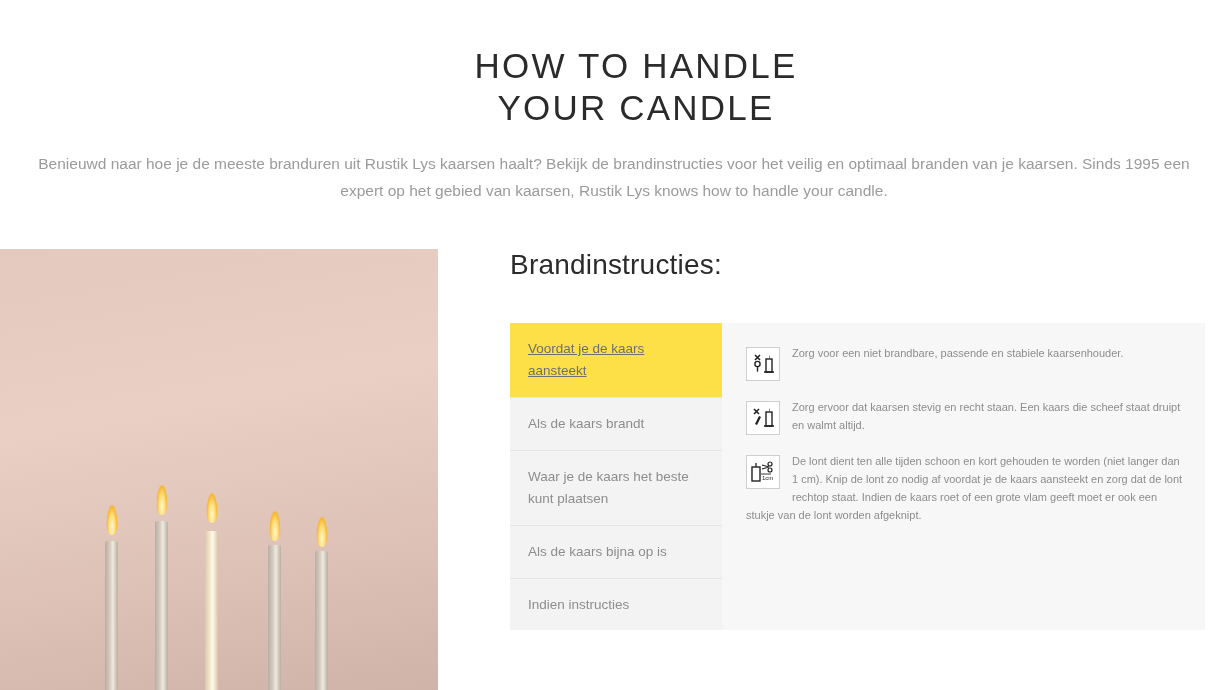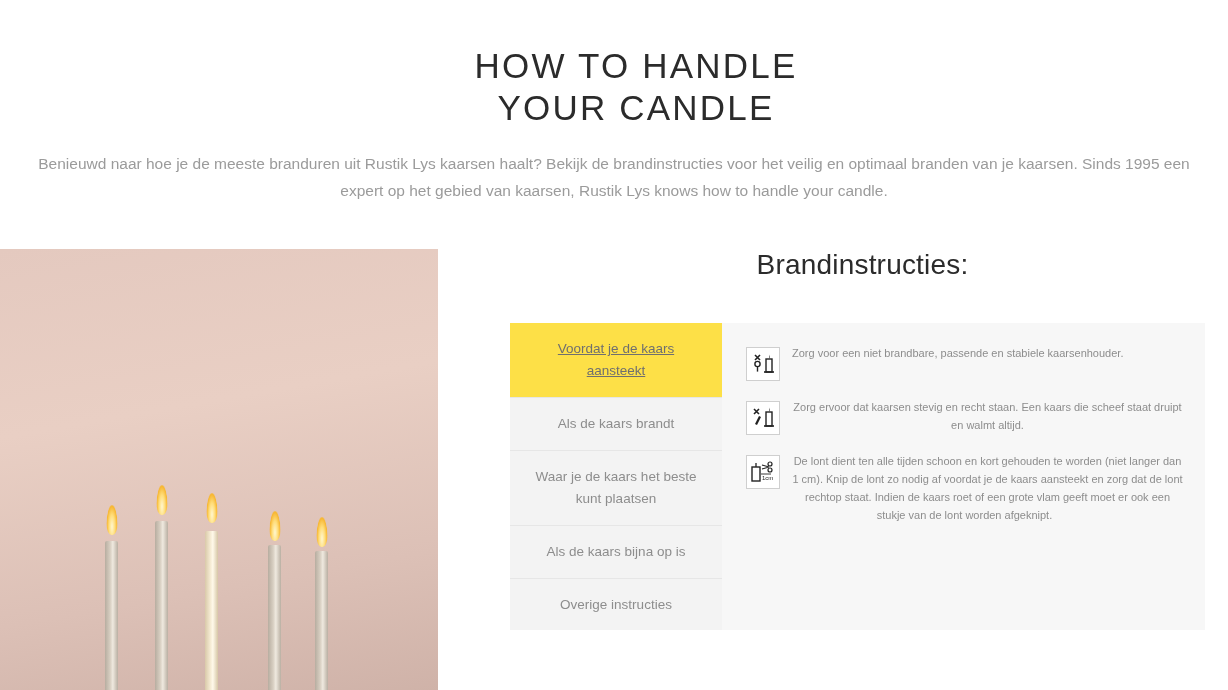--- a/index.html
+++ b/index.html
@@ -87,21 +87,20 @@
     height: 30px;
     background: radial-gradient(ellipse at 50% 72%, #fff7d0 0%, #ffdd7a 38%, #f7b733 66%, rgba(247,183,51,0) 78%);
     border-radius: 50% 50% 45% 45% / 62% 62% 38% 38%;
     filter: blur(0.3px);
   }
 
   .right {
     flex: 1 1 auto;
     padding-left: 72px;
     padding-right: 13px;
-    text-align: center;
   }
 
   .section-title {
     font-size: 28px;
     font-weight: 500;
     color: #2b2b2b;
     letter-spacing: 0.2px;
     margin: 0 0 42px 0;
   }
 
@@ -210,21 +209,21 @@
     <div class="right">
       <h2 class="section-title">Brandinstructies:</h2>
 
       <div class="panel">
 
         <div class="tabs">
           <div class="tab active">Voordat je de kaars aansteekt</div>
           <div class="tab">Als de kaars brandt</div>
           <div class="tab">Waar je de kaars het beste kunt plaatsen</div>
           <div class="tab">Als de kaars bijna op is</div>
-          <div class="tab">Overige instructies</div>
+          <div class="tab">Indien instructies</div>
         </div>
 
         <div class="tabpanel">
 
           <div class="instr">
             <span class="ico">
               <svg width="32" height="32" viewBox="0 0 32 32" aria-hidden="true">
                 <path d="M8 7 l5 5 M13 7 l-5 5" stroke="#222" stroke-width="1.6" fill="none"></path>
                 <circle cx="10.5" cy="16" r="2.6" stroke="#222" stroke-width="1.4" fill="none"></circle>
                 <path d="M10.5 18.6 v5" stroke="#222" stroke-width="1.4"></path>

